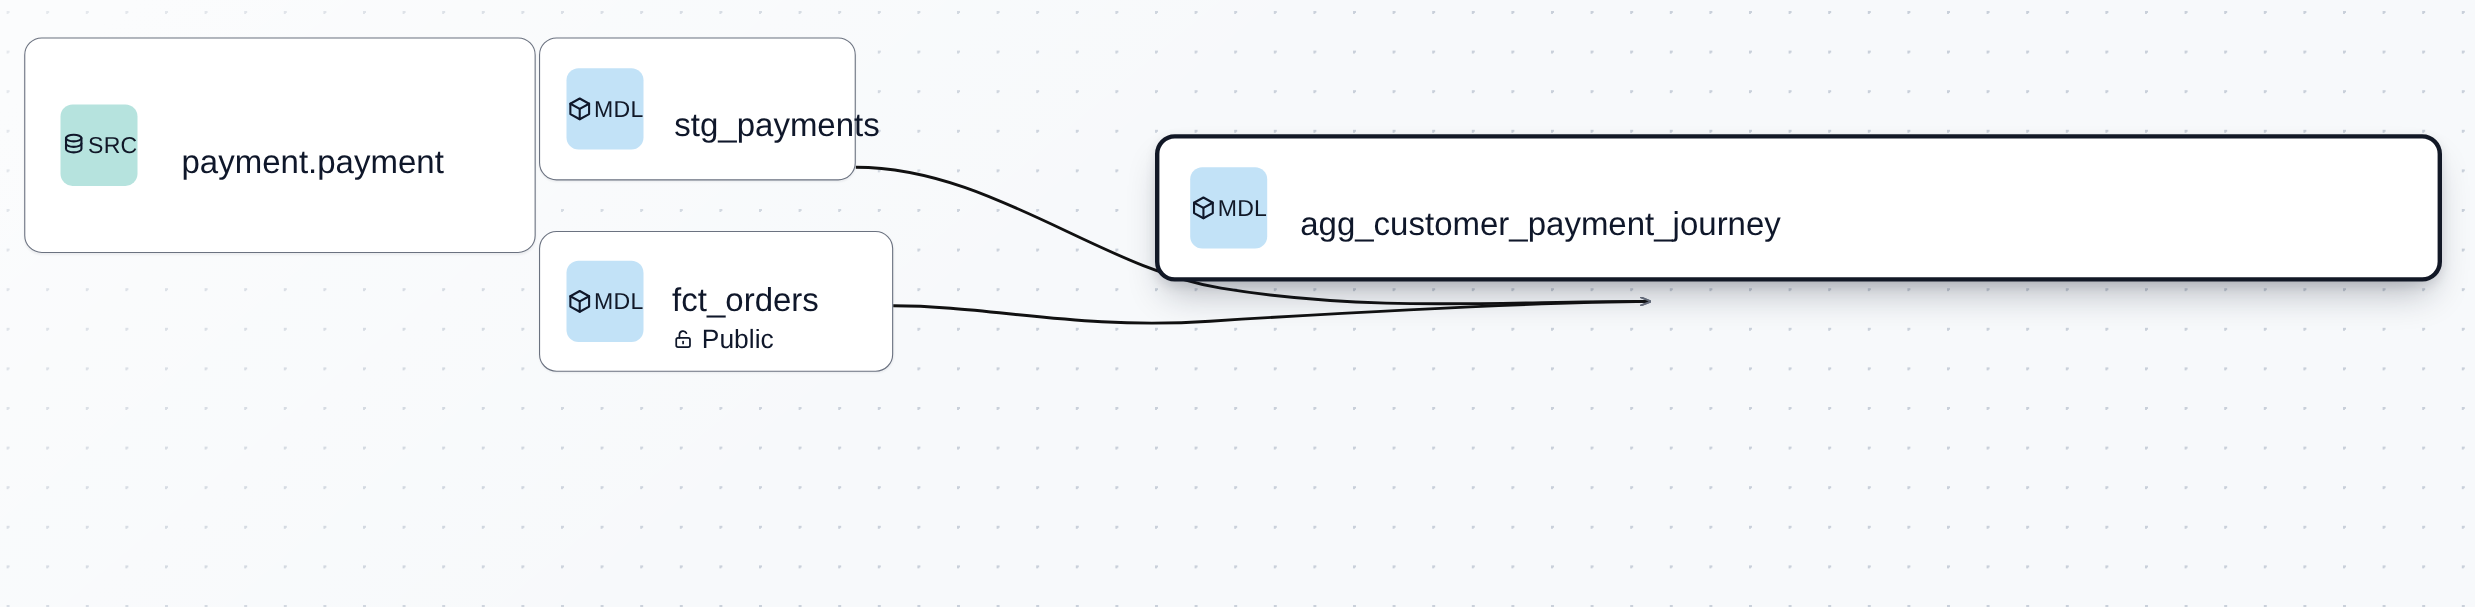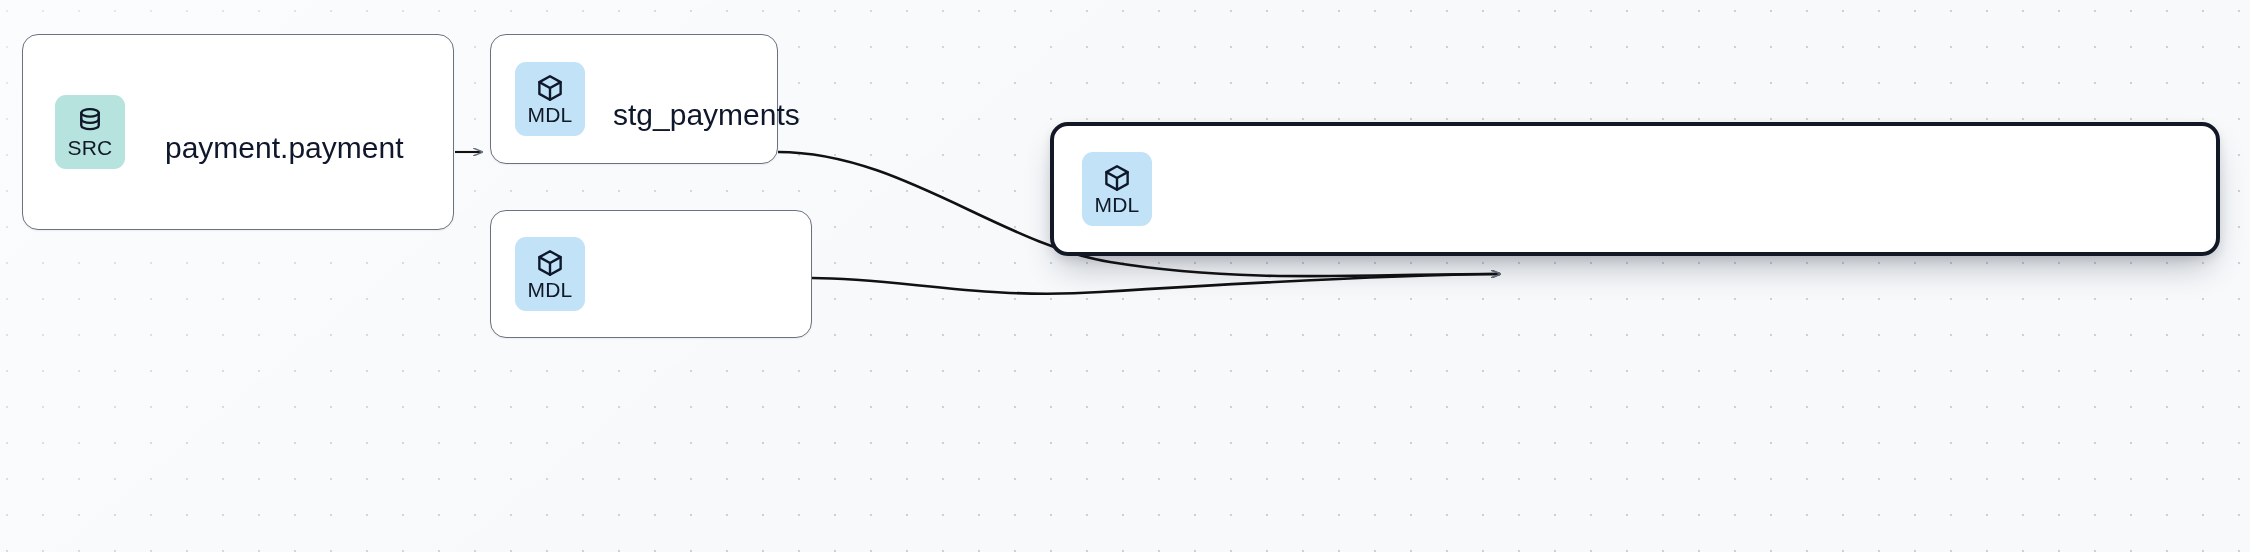--- a/index.html
+++ b/index.html
@@ -56,21 +56,21 @@
     box-shadow: 0 18px 34px -10px rgba(15,23,42,0.30),
                 0 4px 10px rgba(15,23,42,0.10);
   }
 
   .badge {
     flex: 0 0 auto;
     width: 70px;
     height: 74px;
     border-radius: 11px;
     display: flex;
-    flex-direction: column;
+    flex-direction: row;
     align-items: center;
     justify-content: center;
     gap: 1px;
   }
   .badge.src { background: #b6e3de; }
   .badge.mdl { background: #c2e2f7; }
   .badge svg { display: block; }
   .badge-label {
     font-size: 21px;
     line-height: 1;
@@ -98,21 +98,21 @@
     align-items: center;
     gap: 7px;
     font-size: 24px;
     line-height: 1.05;
     color: #0f172a;
     white-space: nowrap;
   }
   .node-sub svg { display: block; flex: 0 0 auto; }
 
   
-  #node-stripe-payment { left: 22px;   top: 34px;  width: 432px; height: 196px; padding-left: 32px; gap: 40px; }
+  #node-stripe-payment { left: 22px;   top: 34px;  width: 465px; height: 196px; padding-left: 32px; gap: 40px; }
   #node-stg-payments   { left: 490px;  top: 34px;  width: 288px; height: 130px; padding-left: 24px; gap: 28px; }
   #node-fct-orders     { left: 490px;  top: 210px; width: 322px; height: 128px; padding-left: 24px; gap: 26px; }
   #node-agg-journey    { left: 1050px; top: 122px; width: 1170px; height: 134px; padding-left: 28px; gap: 30px; }
 </style>
 </head>
 <body>
 
 <div id="canvas">
 
   <svg class="edge-layer" viewBox="0 0 2250 552" width="2250" height="552" xmlns="http://www.w3.org/2000/svg">
@@ -165,26 +165,40 @@
 
   <div class="node plain" id="node-fct-orders">
     <div class="badge mdl">
       <svg width="30" height="30" viewBox="0 0 24 24" fill="none" stroke="#0f172a" stroke-width="1.9" stroke-linecap="round" stroke-linejoin="round">
         <path d="M12 2.6 20.5 7.3v9.4L12 21.4 3.5 16.7V7.3z"></path>
         <path d="M3.5 7.3 12 12l8.5-4.7"></path>
         <path d="M12 12v9.4"></path>
       </svg>
       <span class="badge-label">MDL</span>
     </div>
+    <div class="node-text">
+      <div class="node-title">fct_orders</div>
+      <div class="node-sub">
+        <svg width="20" height="20" viewBox="0 0 24 24" fill="none" stroke="#0f172a" stroke-width="1.9" stroke-linecap="round" stroke-linejoin="round">
+          <rect x="4.5" y="11" width="15" height="10" rx="2"></rect>
+          <path d="M8 11V7.5a4 4 0 0 1 7.6-1.7"></path>
+          <path d="M12 15v2"></path>
+        </svg>
+        <span>Public</span>
+      </div>
+    </div>
   </div>
 
   <div class="node selected" id="node-agg-journey">
     <div class="badge mdl">
       <svg width="30" height="30" viewBox="0 0 24 24" fill="none" stroke="#0f172a" stroke-width="1.9" stroke-linecap="round" stroke-linejoin="round">
         <path d="M12 2.6 20.5 7.3v9.4L12 21.4 3.5 16.7V7.3z"></path>
         <path d="M3.5 7.3 12 12l8.5-4.7"></path>
         <path d="M12 12v9.4"></path>
       </svg>
       <span class="badge-label">MDL</span>
     </div>
+    <div class="node-text">
+      <div class="node-title">agg_customer_payment_journey</div>
+    </div>
   </div>
 
 </div>
 
 </body></html>

